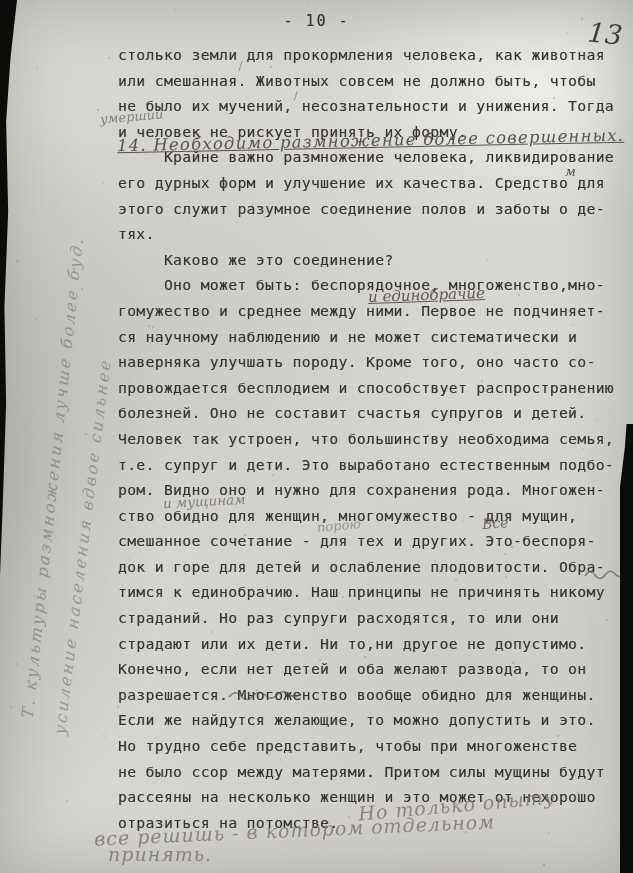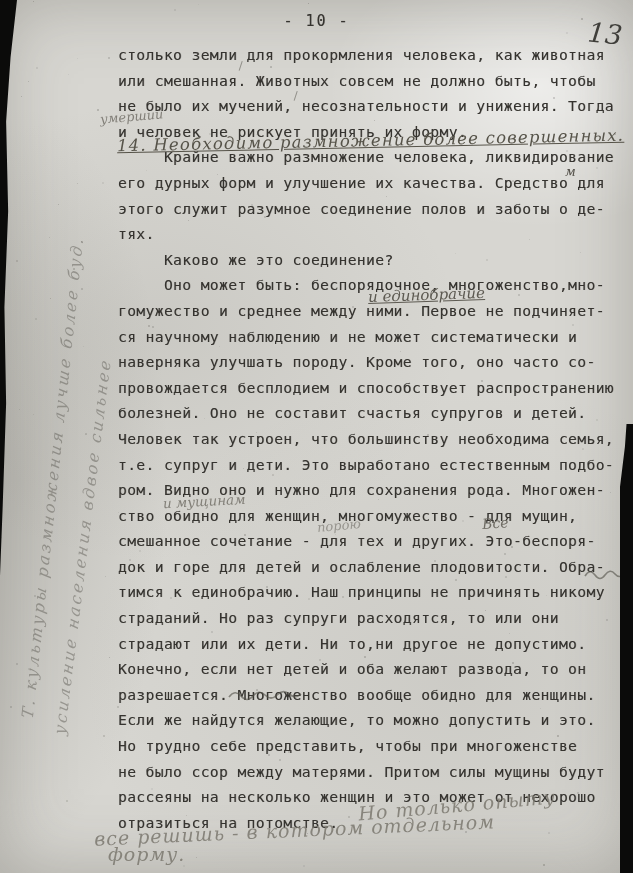--- a/index.html
+++ b/index.html
@@ -81,21 +81,21 @@
   <svg class="wave" style="left:584px;top:568px;" width="44" height="12" viewBox="0 0 44 12">
     <path d="M1 8 q5 -8 10 -1 t10 0 t10 -1 t12 -2" fill="none" stroke="rgba(80,78,70,0.6)" stroke-width="1.6"></path>
   </svg>
 
   <svg class="wave" style="left:228px;top:690px;" width="82" height="12" viewBox="0 0 82 12">
     <path d="M1 7 q6 -8 12 -1 t12 0 t12 -1 t12 0 t12 -1 t12 0" fill="none" stroke="rgba(80,78,70,0.6)" stroke-width="1.7"></path>
   </svg>
 
   <div class="hand" id="hw-note1">Но только опыту</div>
   <div class="hand" id="hw-note2">все решишь - в котором отдельном</div>
-  <div class="hand" id="hw-note3">форму.</div>
+  <div class="hand" id="hw-note3">принять.</div>
 
   <div class="margin-note" id="hw-margin1">Т. культуры размножения лучше более буд.</div>
   <div class="margin-note" id="hw-margin2">усиление населения вдвое сильнее</div>
 
   <div class="tick" id="tick-1"></div>
   <div class="tick" id="tick-2"></div>
 
   <div class="edge" id="edge-left"></div>
   <div class="edge" id="edge-right"></div>
 

